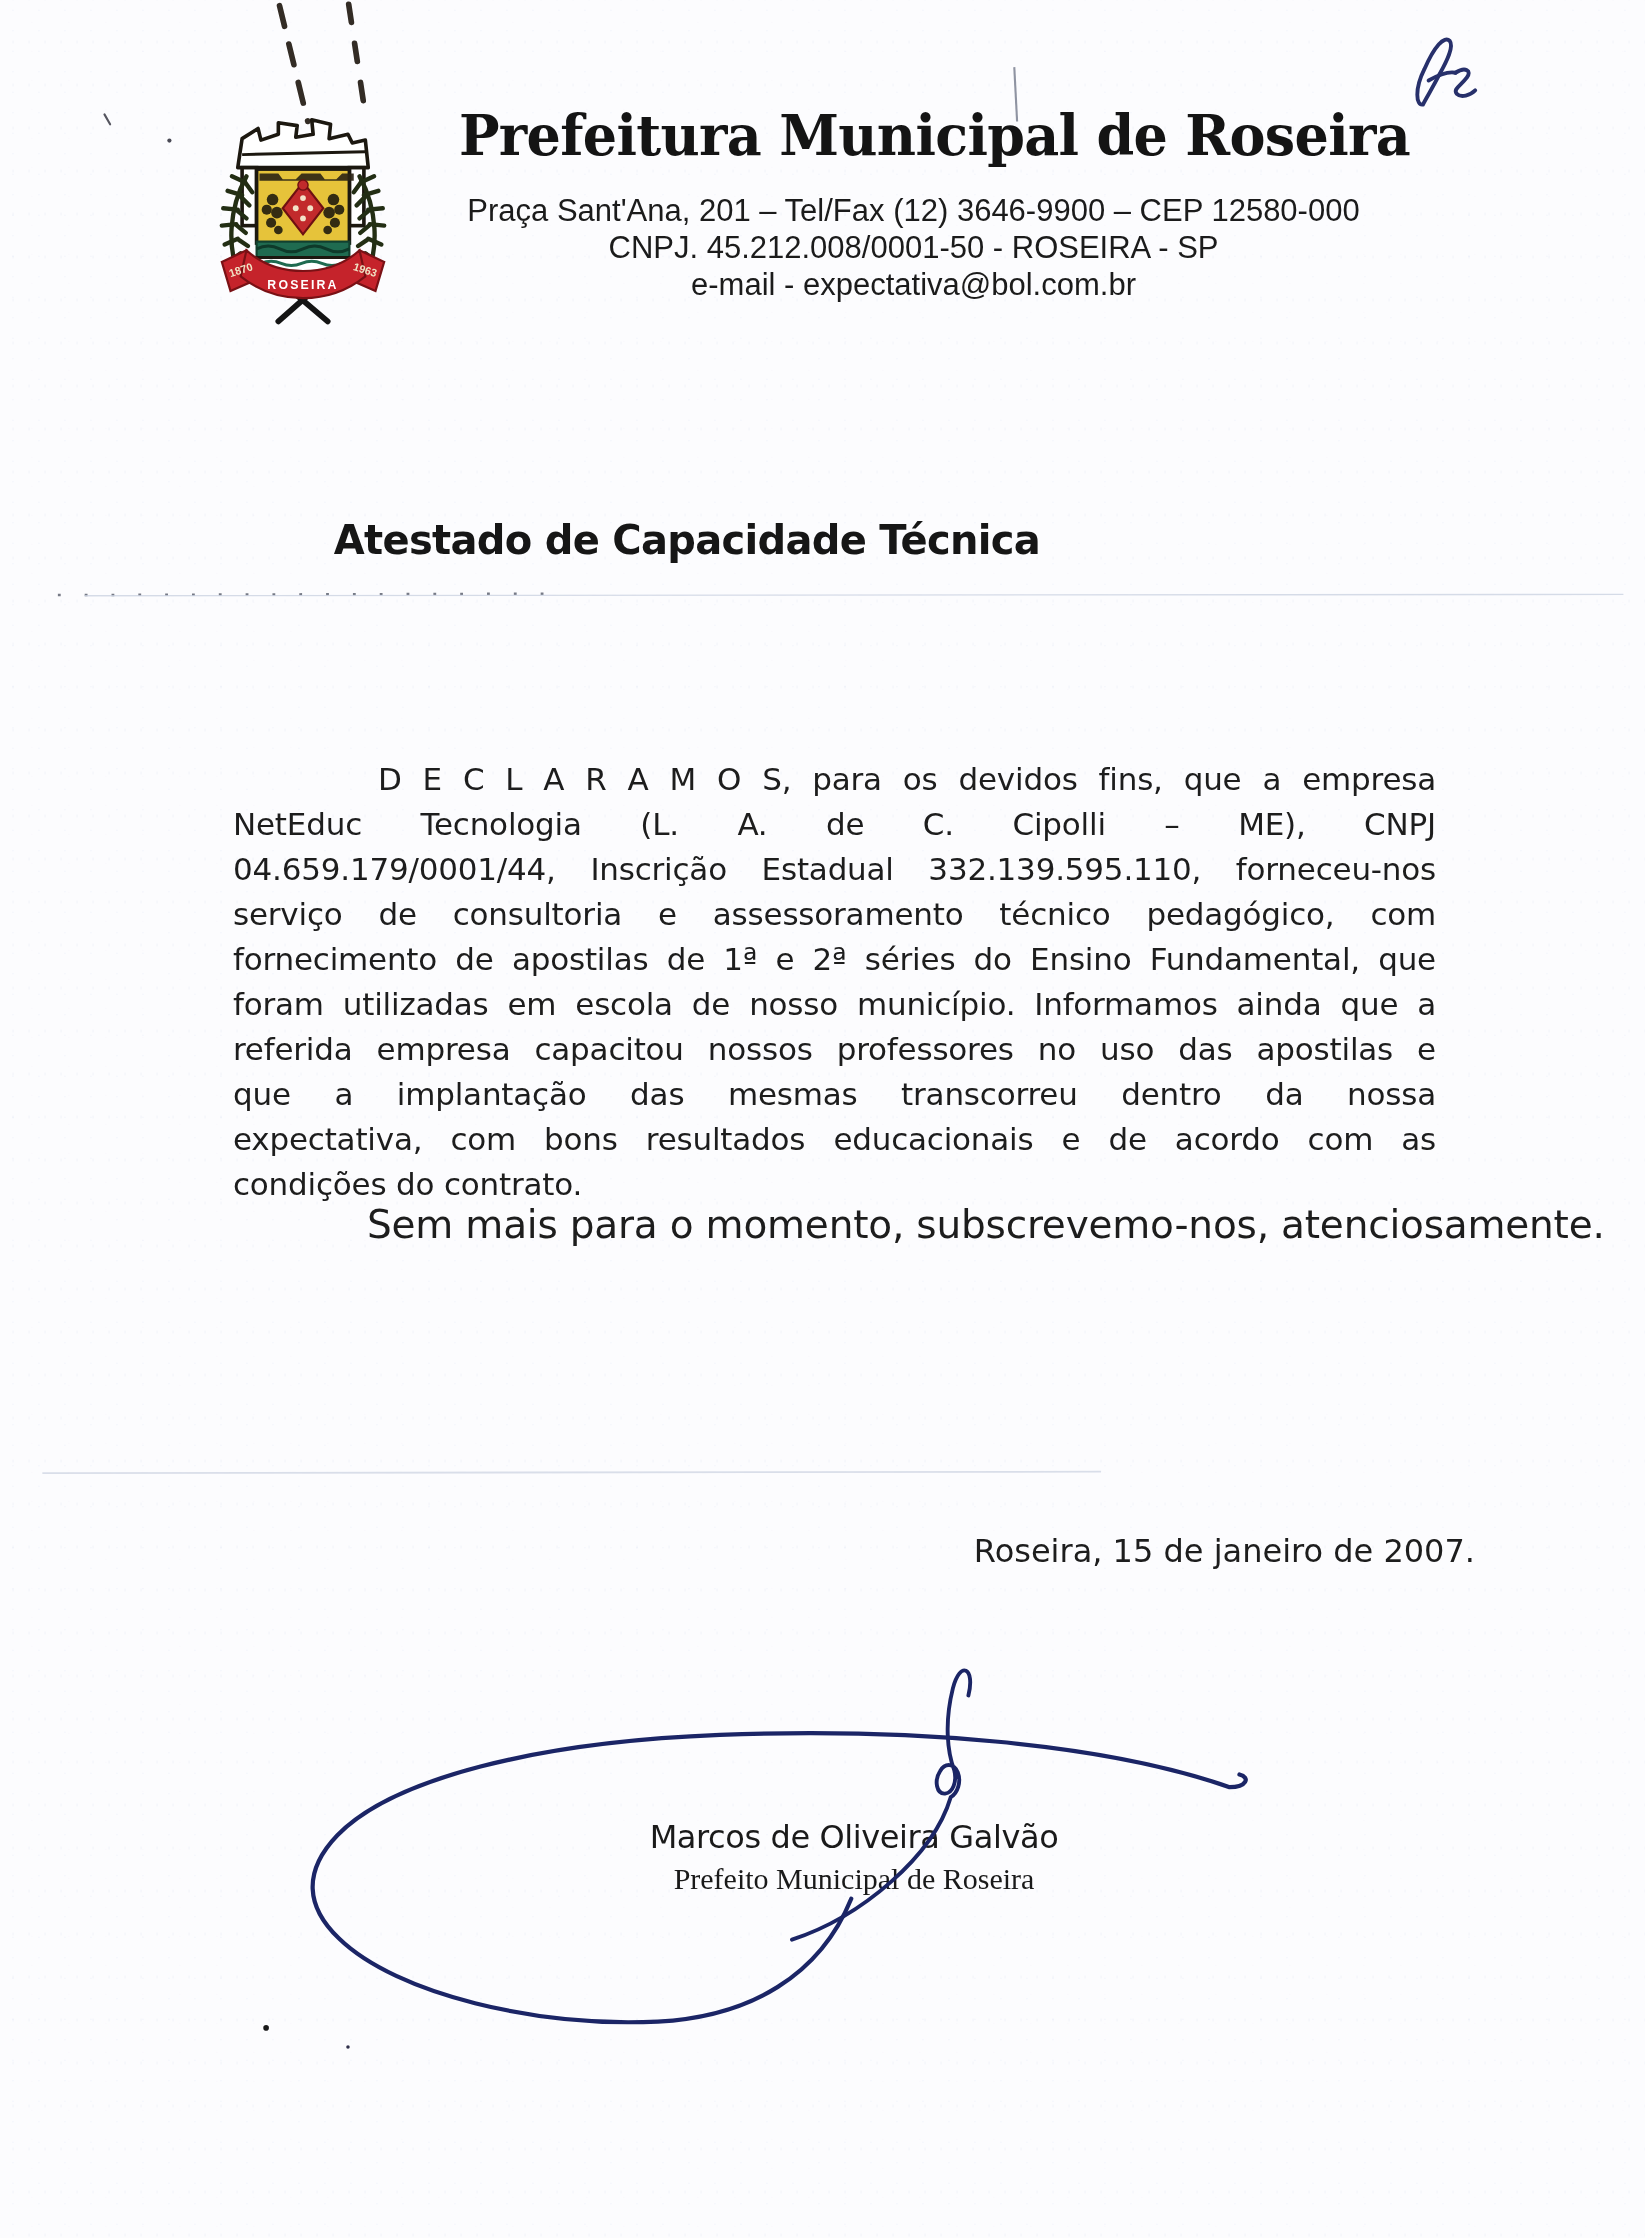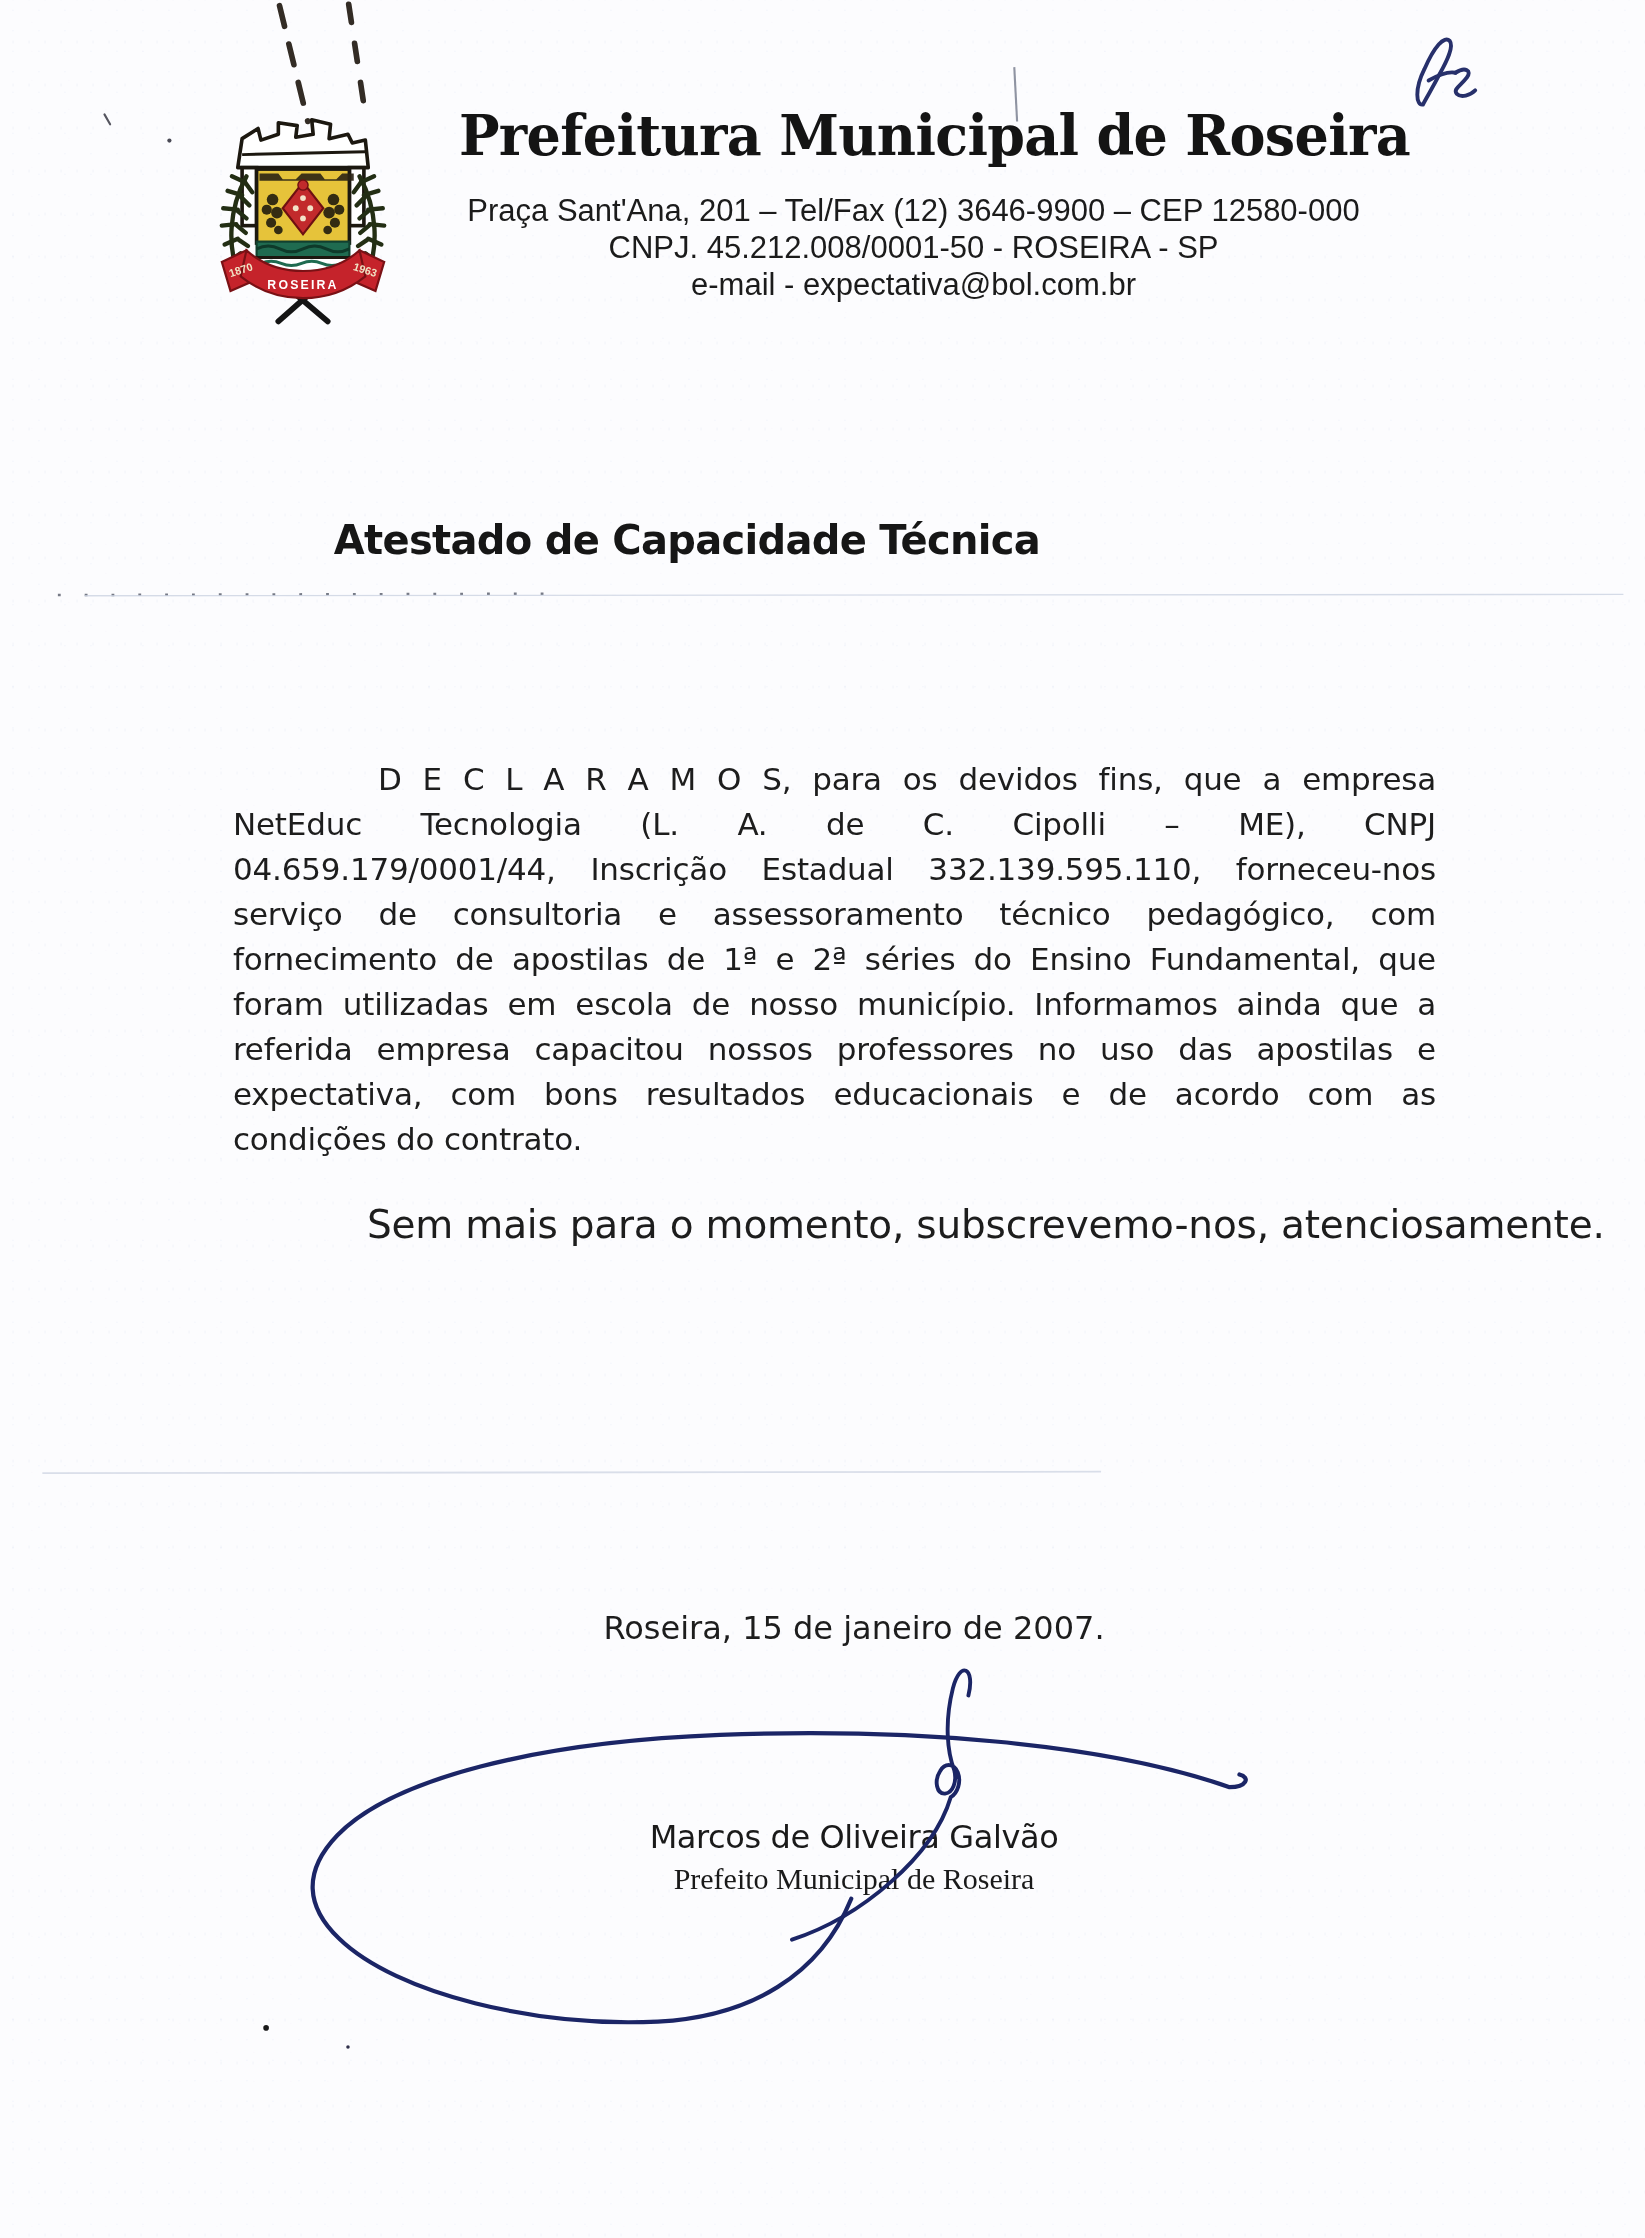--- a/index.html
+++ b/index.html
@@ -42,21 +42,21 @@
     font-size:31px;letter-spacing:-0.2px;color:#1d1d1d;
   }
   .bl{height:45px;text-align:justify;text-align-last:justify;white-space:normal;}
   .bl.first{padding-left:145px;}
   .bl.last{text-align-last:left;}
   .closing{
     position:absolute;left:367px;top:1202px;
     font-size:39px;letter-spacing:-0.2px;color:#1d1d1d;white-space:nowrap;
   }
   .date-line{
-    position:absolute;left:233px;top:1609px;width:1242px;text-align:center;
+    position:absolute;left:233px;top:1532px;width:1242px;text-align:right;
     font-size:32px;color:#1d1d1d;
   }
   
   .signer-name{
     position:absolute;left:233px;top:1818px;width:1242px;text-align:center;
     font-size:32px;letter-spacing:-0.4px;color:#1a1a1a;
   }
   .signer-title{
     position:absolute;left:233px;top:1862px;width:1242px;text-align:center;
     font-family:"Liberation Serif", serif;font-size:30px;color:#1a1a1a;
@@ -145,20 +145,21 @@
   <div class="doc-title">Atestado de Capacidade Técnica</div>
 
   <div class="body-text">
     <div class="bl first">D E C L A R A M O S,  para  os  devidos  fins,  que  a  empresa</div>
     <div class="bl">NetEduc Tecnologia (L. A. de C. Cipolli – ME), CNPJ</div>
     <div class="bl">04.659.179/0001/44, Inscrição Estadual 332.139.595.110, forneceu-nos</div>
     <div class="bl">serviço de consultoria e assessoramento técnico pedagógico, com</div>
     <div class="bl">fornecimento de apostilas de 1ª e 2ª séries do Ensino Fundamental, que</div>
     <div class="bl">foram utilizadas em escola de nosso município. Informamos ainda que a</div>
     <div class="bl">referida empresa capacitou nossos professores no uso das apostilas e</div>
+    <div class="bl">que a implantação das mesmas transcorreu dentro da nossa</div>
     <div class="bl">expectativa, com bons resultados educacionais e de acordo com as</div>
     <div class="bl last">condições do contrato.</div>
   </div>
 
   <div class="closing">Sem mais para o momento, subscrevemo-nos, atenciosamente.</div>
 
   <div class="date-line">Roseira, 15 de janeiro de 2007.</div>
 
   <div class="signer-name">Marcos de Oliveira Galvão</div>
   <div class="signer-title">Prefeito Municipal de Roseira</div>

